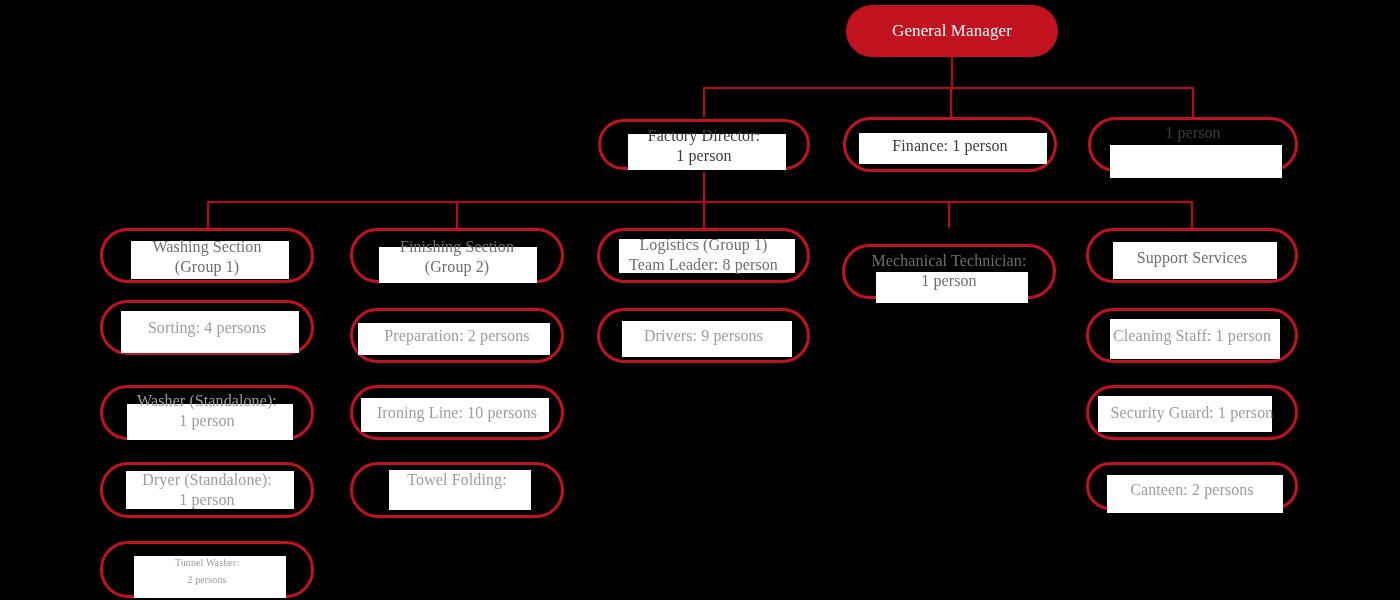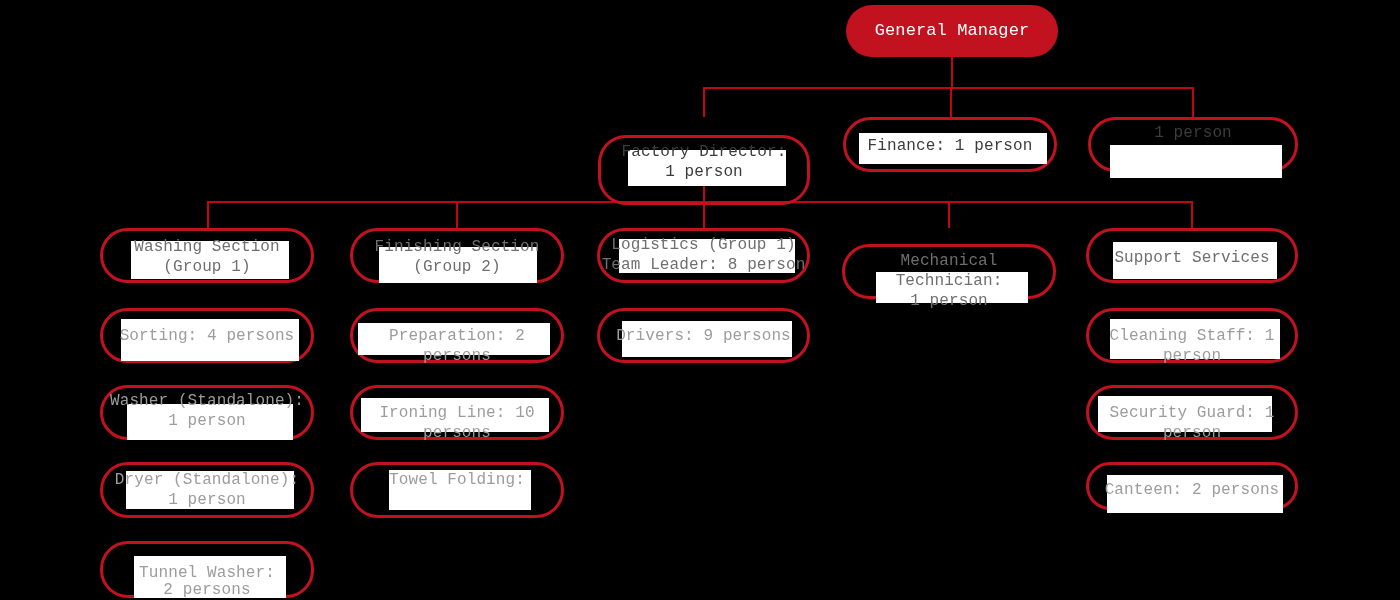--- a/index.html
+++ b/index.html
@@ -1,19 +1,19 @@
 <!DOCTYPE html>
 <html><head>
 <meta charset="utf-8">
 <style>
   html,body{margin:0;padding:0;background:#000;}
   #org-canvas{
     position:relative;width:1400px;height:600px;overflow:hidden;
     background:var(--bg,#000);
-    font-family:Liberation Mono, monospace;
+    font-family:Liberation Serif, serif;
   }
   .node{
     position:absolute;box-sizing:border-box;
     border:3px solid var(--accent,#c2121f);
     border-radius:28px;
   }
   .node.lvl1{
     background:var(--accent,#c2121f);
     border:none;border-radius:26px;
   }
@@ -45,21 +45,21 @@
       <div class="connector" style="left: 703px; top: 201px; width: 1.6px; height: 27px;"></div>
       <div class="connector" style="left: 948px; top: 201px; width: 1.6px; height: 27px;"></div>
       <div class="connector" style="left: 1191px; top: 201px; width: 1.6px; height: 27px;"></div>
     </div>
   <div id="nodes">
       <div class="node lvl1" style="left: 846px; top: 5px; width: 212px; height: 52px;">
         <div class="txt" style="top: 16px;">
           <div>General Manager</div>
         </div>
       </div>
-      <div class="node lvl2" style="left: 598px; top: 135px; width: 212px; height: 70px;">
+      <div class="node lvl2" style="left: 598px; top: 119px; width: 212px; height: 51px;">
         <div class="label-bg" style="left: 27px; top: 12px; width: 158px; height: 36px;"></div>
         <div class="txt" style="top: 4px;">
           <div>Factory Director:</div>
           <div>1 person</div>
         </div>
       </div>
       <div class="node lvl2" style="left: 843px; top: 117px; width: 214px; height: 55px;">
         <div class="label-bg" style="left: 13px; top: 13px; width: 188px; height: 31px;"></div>
         <div class="txt" style="top: 16px;">
           <div>Finance: 1 person</div>
@@ -98,21 +98,21 @@
           <div>Mechanical Technician:</div>
           <div>1 person</div>
         </div>
       </div>
       <div class="node lvl3" style="left: 1086px; top: 228px; width: 212px; height: 55px;">
         <div class="label-bg" style="left: 24px; top: 11px; width: 164px; height: 37px;"></div>
         <div class="txt" style="top: 17px;">
           <div>Support Services</div>
         </div>
       </div>
-      <div class="node lvl4" style="left: 100px; top: 308px; width: 214px; height: 55px;">
+      <div class="node lvl4" style="left: 100px; top: 300px; width: 214px; height: 55px;">
         <div class="label-bg" style="left: 18px; top: 8px; width: 178px; height: 42px;"></div>
         <div class="txt" style="top: 15px;">
           <div>Sorting: 4 persons</div>
         </div>
       </div>
       <div class="node lvl4" style="left: 100px; top: 385px; width: 214px; height: 55px;">
         <div class="label-bg" style="left: 24px; top: 16px; width: 166px; height: 36px;"></div>
         <div class="txt" style="top: 3px;">
           <div>Washer (Standalone):</div>
           <div>1 person</div>
@@ -120,21 +120,21 @@
       </div>
       <div class="node lvl4" style="left: 100px; top: 462px; width: 214px; height: 56px;">
         <div class="label-bg" style="left: 23px; top: 6px; width: 168px; height: 38px;"></div>
         <div class="txt" style="top: 5px;">
           <div>Dryer (Standalone):</div>
           <div>1 person</div>
         </div>
       </div>
       <div class="node lvl4" style="left: 100px; top: 541px; width: 214px; height: 57px;">
         <div class="label-bg" style="left: 31px; top: 12px; width: 152px; height: 42px;"></div>
-        <div class="txt" style="top: 21px; font-size: 16px; line-height: 17px;">
+        <div class="txt" style="top: 10px; font-size: 10px; line-height: 17px;">
           <div>Tunnel Washer:</div>
           <div>2 persons</div>
         </div>
       </div>
       <div class="node lvl4" style="left: 350px; top: 308px; width: 214px; height: 55px;">
         <div class="label-bg" style="left: 5px; top: 12px; width: 192px; height: 32px;"></div>
         <div class="txt" style="top: 15px;">
           <div>Preparation: 2 persons</div>
         </div>
       </div>

